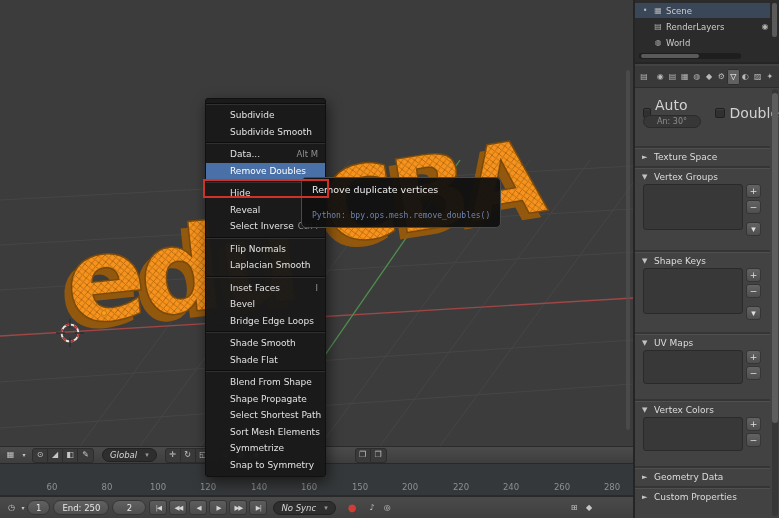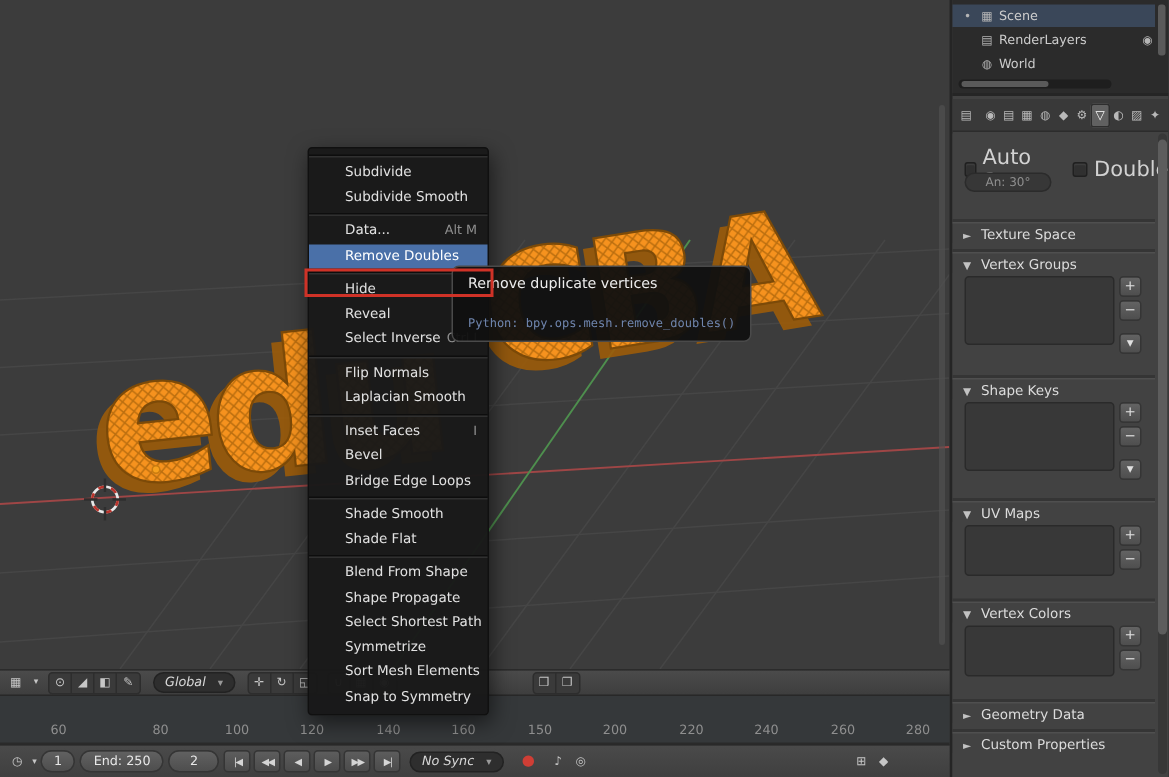--- a/index.html
+++ b/index.html
@@ -156,21 +156,21 @@
         <span class="ibtn">▦</span>
         <span class="ibtn">◉</span>
       </span>
       <span class="igroup" style="margin-left:86px;">
         <span class="ibtn">❐</span>
         <span class="ibtn">❐</span>
       </span>
     </div>
 
     <div class="ruler">
-      <span class="rnum" style="left:39px">60</span>
+      <span class="rnum" style="left:52px">60</span>
       <span class="rnum" style="left:107px">80</span>
       <span class="rnum" style="left:158px">100</span>
       <span class="rnum" style="left:208px">120</span>
       <span class="rnum" style="left:259px">140</span>
       <span class="rnum" style="left:309px">160</span>
       <span class="rnum" style="left:360px">150</span>
       <span class="rnum" style="left:410px">200</span>
       <span class="rnum" style="left:461px">220</span>
       <span class="rnum" style="left:511px">240</span>
       <span class="rnum" style="left:562px">260</span>
@@ -270,25 +270,25 @@
         </div>
       <div class="mi">
           <span>Shape Propagate</span>
           <span class="sc"></span>
         </div>
       <div class="mi">
           <span>Select Shortest Path</span>
           <span class="sc"></span>
         </div>
       <div class="mi">
+          <span>Sort Mesh Elements</span>
+          <span class="sc"></span>
+        </div>
+      <div class="mi">
           <span>Symmetrize</span>
-          <span class="sc"></span>
-        </div>
-      <div class="mi">
-          <span>Sort Mesh Elements</span>
           <span class="sc"></span>
         </div>
       <div class="mi">
           <span>Snap to Symmetry</span>
           <span class="sc"></span>
         </div>
     </div>
 
     <div class="red-box"></div>
 

